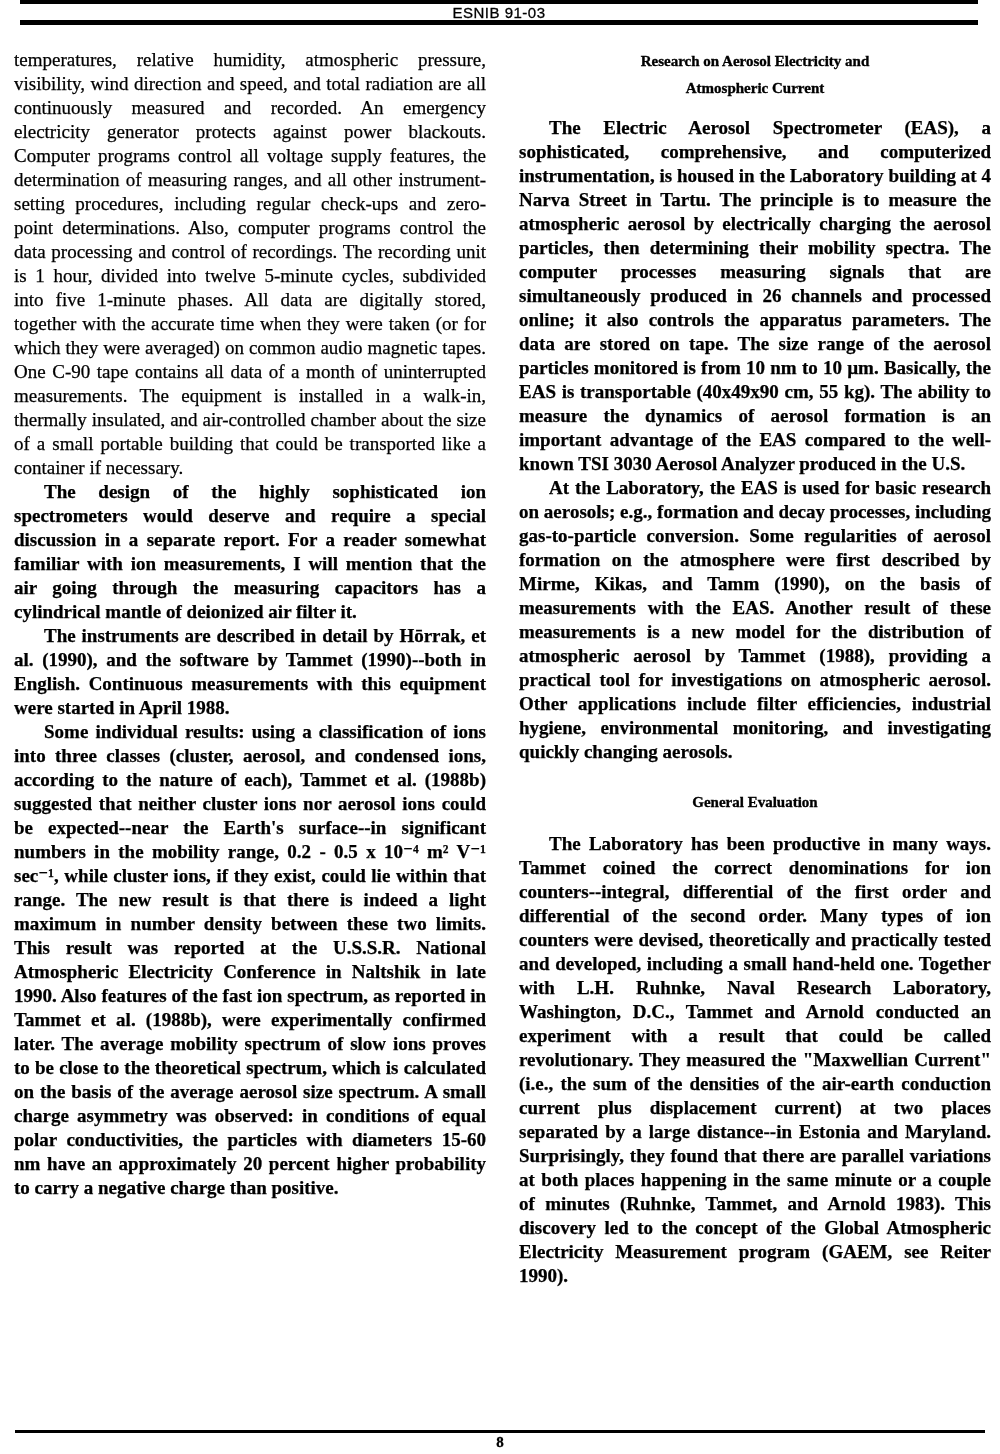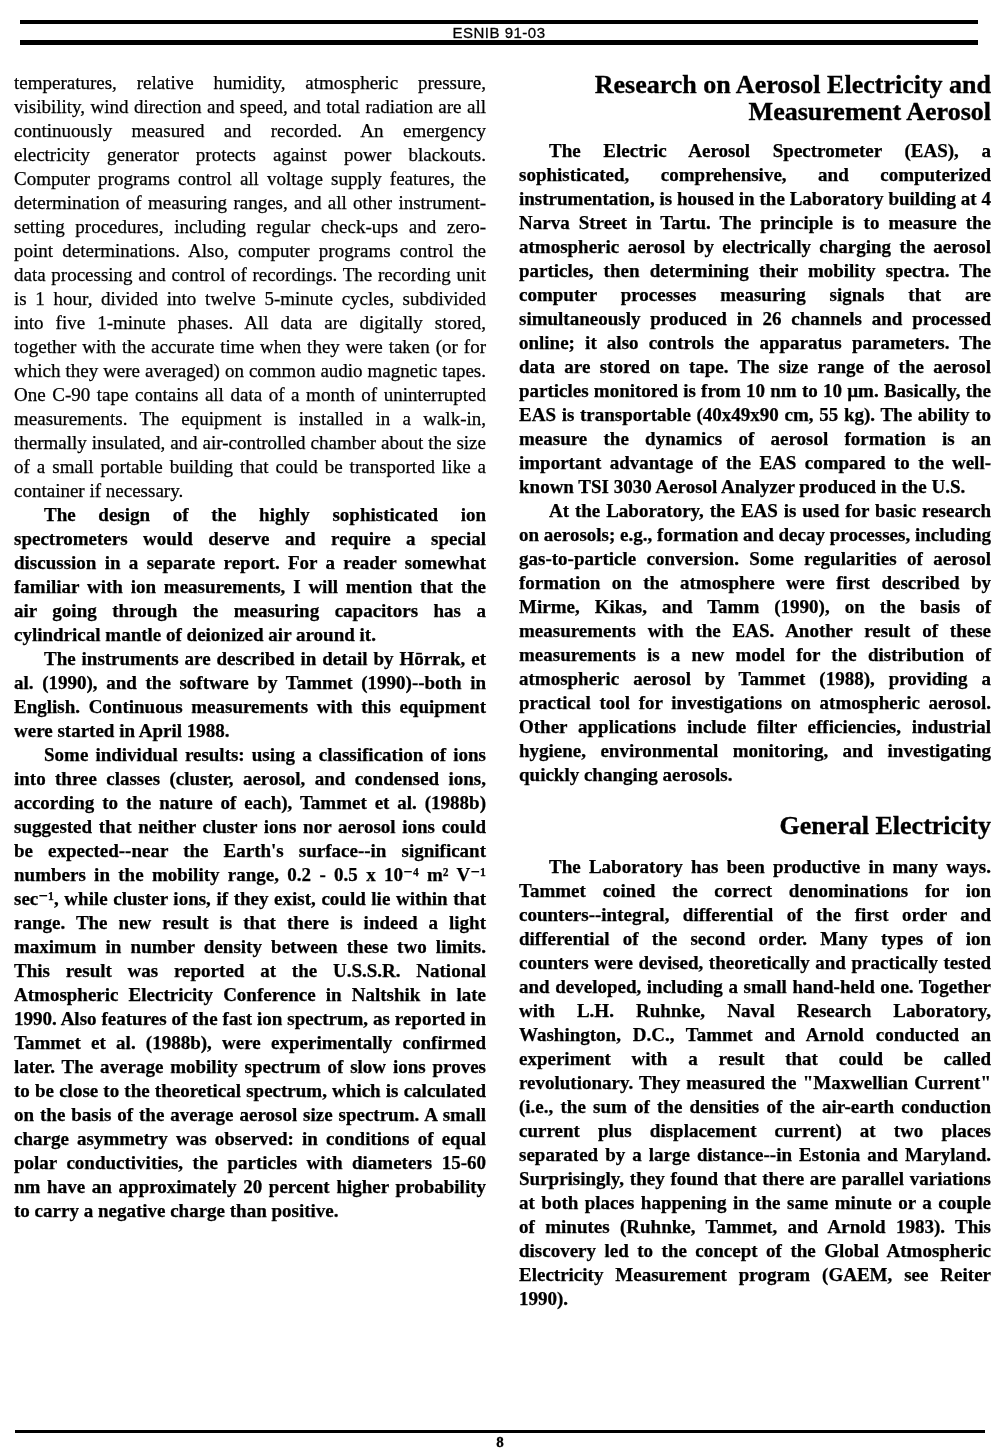--- a/index.html
+++ b/index.html
@@ -12,21 +12,21 @@
     width: 1000px;
     height: 1454px;
     background: #ffffff;
     color: #000;
     font-family: "Liberation Serif", "DejaVu Serif", serif;
     overflow: hidden;
   }
   
   .page-header {
     position: absolute;
-    top: 20px;
+    top: 0;
     left: 20px;
     right: 22px;
   }
   .rule {
     background: #000;
     border: 0;
   }
   .rule-top { height: 4px; }
   .rule-bottom { height: 5px; }
   .header-text {
@@ -34,44 +34,44 @@
     font-size: 15px;
     line-height: 15px;
     text-align: center;
     padding: 1px 0 0 0;
     letter-spacing: 0.5px;
     -webkit-text-stroke: 0.3px #000;
   }
   
   .columns {
     position: absolute;
-    top: 71px;
+    top: 48px;
     left: 14px;
     display: flex;
     gap: 33px;
   }
   .col {
     width: 472px;
     font-size: 19px;
     line-height: 24px;
     text-align: justify;
     -webkit-text-stroke: 0.25px #000;
   }
   .body-para {
     margin: 0;
   }
   .indent {
     text-indent: 30px;
     font-weight: bold;
   }
   .section-heading {
-    font-size: 26px;
+    font-size: 15px;
     line-height: 27px;
     font-weight: bold;
-    text-align: right;
+    text-align: center;
     margin: 0 0 14px 0;
     -webkit-text-stroke: 0.35px #000;
   }
   .section-heading .heading-line {
     display: block;
   }
   .heading-general {
     margin: 25px 0 16px 0;
   }
   
@@ -102,36 +102,36 @@
   <div class="page-header">
     <div class="rule rule-top"></div>
     <div class="header-text">ESNIB 91-03</div>
     <div class="rule rule-bottom"></div>
   </div>
 
   <div class="columns">
 
     <div class="col">
       <p class="body-para">temperatures, relative humidity, atmospheric pressure, visibility, wind direction and speed, and total radiation are all continuously measured and recorded.  An emergency electricity generator protects against power blackouts. Computer programs control all voltage supply features, the determination of measuring ranges, and all other instrument-setting procedures, including regular check-ups and zero-point determinations.  Also, computer programs control the data processing and control of recordings.  The recording unit is 1 hour, divided into twelve 5-minute cycles, subdivided into five 1-minute phases.  All data are digitally stored, together with the accurate time when they were taken (or for which they were averaged) on common audio magnetic tapes. One C-90 tape contains all data of a month of uninterrupted measurements. The equipment is installed in a walk-in, thermally insulated, and air-controlled chamber about the size of a small portable building that could be transported like a container if necessary.</p>
-      <p class="body-para indent">The design of the highly sophisticated ion spectrometers would deserve and require a special discussion in a separate report.  For a reader somewhat familiar with ion measurements, I will mention that the air going through the measuring capacitors has a cylindrical mantle of deionized air around it.</p>
+      <p class="body-para indent">The design of the highly sophisticated ion spectrometers would deserve and require a special discussion in a separate report.  For a reader somewhat familiar with ion measurements, I will mention that the air going through the measuring capacitors has a cylindrical mantle of deionized air filter it.</p>
       <p class="body-para indent">The instruments are described in detail by Hōrrak, et al. (1990), and the software by Tammet (1990)--both in English.  Continuous measurements with this equipment were started in April 1988.</p>
       <p class="body-para indent">Some individual results: using a classification of ions into three classes (cluster, aerosol, and condensed ions, according to the  nature of each), Tammet et al. (1988b) suggested that neither cluster ions nor aerosol ions could be expected--near the Earth's surface--in significant numbers in the mobility range, 0.2 - 0.5 x 10⁻⁴  m² V⁻¹ sec⁻¹, while cluster ions, if they exist, could lie within that range. The new result is that there is indeed a light maximum in number density between these two limits.  This result was reported at the U.S.S.R. National Atmospheric Electricity Conference in Naltshik in late 1990.  Also features of the fast ion spectrum, as reported in Tammet et al. (1988b), were experimentally confirmed later.  The average mobility spectrum of slow ions proves to be close to the theoretical spectrum, which is calculated on the basis of the average aerosol size spectrum.  A small charge asymmetry was observed: in conditions of equal polar conductivities, the particles with diameters 15-60 nm have an approximately 20 percent higher probability to carry a negative charge than positive.</p>
     </div>
 
     <div class="col">
 
       <h2 class="section-heading">
         <span class="heading-line">Research on Aerosol Electricity and</span>
-        <span class="heading-line">Measurement Aerosol</span>
+        <span class="heading-line">Atmospheric Current</span>
       </h2>
 
       <p class="body-para indent">The Electric Aerosol Spectrometer (EAS), a sophisticated, comprehensive, and computerized instrumentation, is housed in the Laboratory building at 4 Narva Street in Tartu.  The principle is to measure the atmospheric aerosol by electrically charging the aerosol particles, then determining their mobility spectra.  The computer processes measuring signals that are simultaneously produced in 26 channels and processed online; it also controls the apparatus parameters.  The data are stored on tape. The size range of the aerosol particles monitored is from 10 nm to 10 µm.  Basically, the EAS is transportable (40x49x90 cm, 55 kg).  The ability to measure the dynamics of aerosol formation is an important advantage of the EAS compared to the well-known TSI 3030 Aerosol Analyzer produced in the U.S.</p>
       <p class="body-para indent">At the Laboratory, the EAS is used for basic research on aerosols; e.g., formation and decay processes, including gas-to-particle conversion.  Some regularities of aerosol formation on the atmosphere were first described by Mirme, Kikas, and Tamm (1990), on the basis of measurements with the EAS.  Another result of these measurements is a new model for the distribution of atmospheric aerosol by Tammet (1988), providing a practical tool for investigations on atmospheric aerosol. Other applications include filter efficiencies, industrial hygiene, environmental monitoring, and investigating quickly changing aerosols.</p>
 
-      <h2 class="section-heading heading-general">General Electricity</h2>
+      <h2 class="section-heading heading-general">General Evaluation</h2>
 
       <p class="body-para indent">The Laboratory has been productive in many ways. Tammet coined the correct denominations for ion counters--integral, differential of the first order and differential of the second order.  Many types of ion counters were devised, theoretically and practically tested and developed, including a small hand-held one. Together with L.H. Ruhnke, Naval Research Laboratory, Washington, D.C., Tammet and Arnold conducted an experiment with a result that could be called revolutionary. They measured the "Maxwellian Current" (i.e., the sum of the densities of the air-earth conduction current plus displacement current) at two places separated by a large distance--in Estonia and Maryland. Surprisingly, they found that there are parallel variations at both places happening in the same minute or a couple of minutes (Ruhnke, Tammet, and Arnold 1983).  This discovery led to the concept of the Global Atmospheric Electricity Measurement program (GAEM, see Reiter 1990).</p>
     </div>
 
   </div>
 
   <div class="footer-rule"></div>
   <div class="page-number">8</div>
 
 </div>

